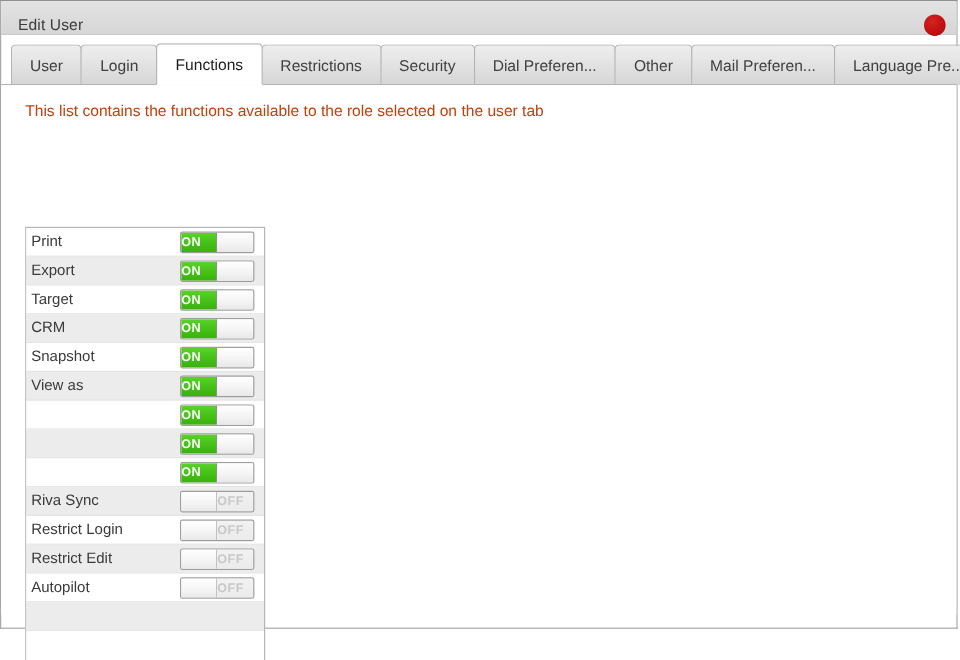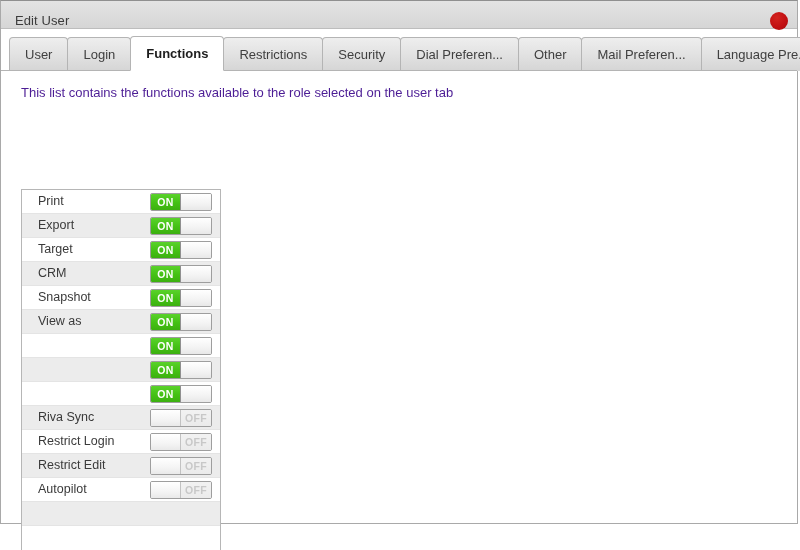--- a/index.html
+++ b/index.html
@@ -89,38 +89,38 @@
     border-top-left-radius: 4px;
     border-top-right-radius: 4px;
     margin-right: -1px;
     box-sizing: border-box;
     vertical-align: bottom;
     cursor: pointer;
   }
   .tab.active {
     background: #ffffff;
     color: #1d1d1d;
-    font-weight: bold;
+    font-weight: normal;
     z-index: 3;
     height: 35px;
     line-height: 33px;
     border-bottom: 1px solid #ffffff;
   }
 
   
   .panel {
     position: relative;
     background: #ffffff;
     padding: 0;
     height: 441px;
   }
   .hint {
     padding: 14px 0 13px 20px;
     font-size: 13px;
-    color: #4c1d95;
+    color: #c2410c;
   }
 
   
   .list {
     position: absolute;
     left: 20px;
     top: 118px;
     width: 200px;
     border: 1px solid #b6b6b6;
     background: #ffffff;
@@ -130,21 +130,21 @@
     position: relative;
     height: 24px;
     border-bottom: 1px solid #e4e4e4;
     box-sizing: border-box;
     background: #ffffff;
   }
   .row.alt { background: #ececec; }
   .row:last-child { border-bottom: none; }
   .row-label {
     position: absolute;
-    left: 16px;
+    left: 4px;
     top: 0;
     line-height: 23px;
     font-size: 12.5px;
     color: #3a3a3a;
     white-space: nowrap;
   }
 
   
   .toggle {
     position: absolute;
@@ -161,21 +161,20 @@
   }
   .toggle .slab {
     position: absolute;
     top: 0;
     height: 100%;
     width: 50%;
     box-sizing: border-box;
     font-size: 10.5px;
     font-weight: bold;
     line-height: 16px;
-    text-align: center;
     letter-spacing: 0.4px;
   }
   .toggle.on .slab.on-slab {
     left: 0;
     background: linear-gradient(to bottom, #5ad22b 0%, #44c115 55%, #3cb010 100%);
     color: #ffffff;
     border-right: 1px solid #8f8f8f;
   }
   .toggle.on .slab.knob {
     left: 50%;

